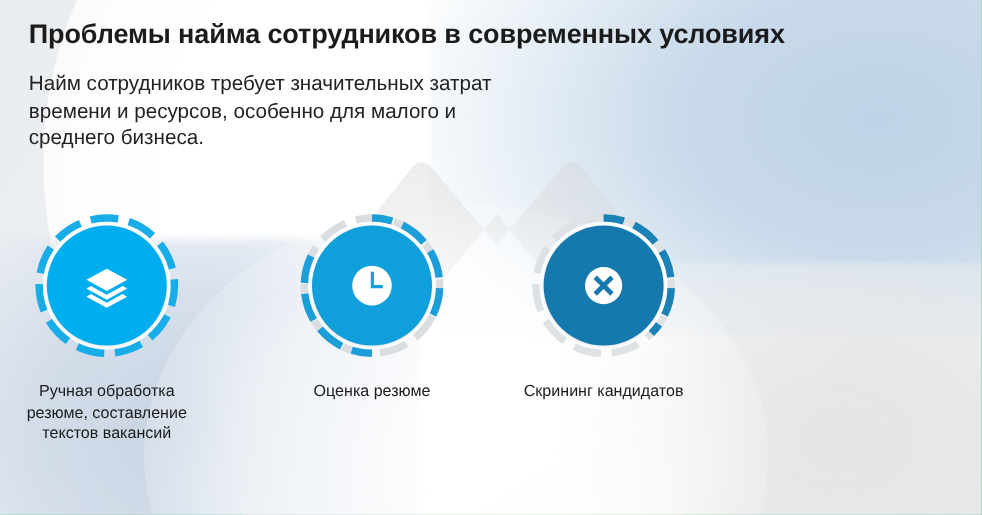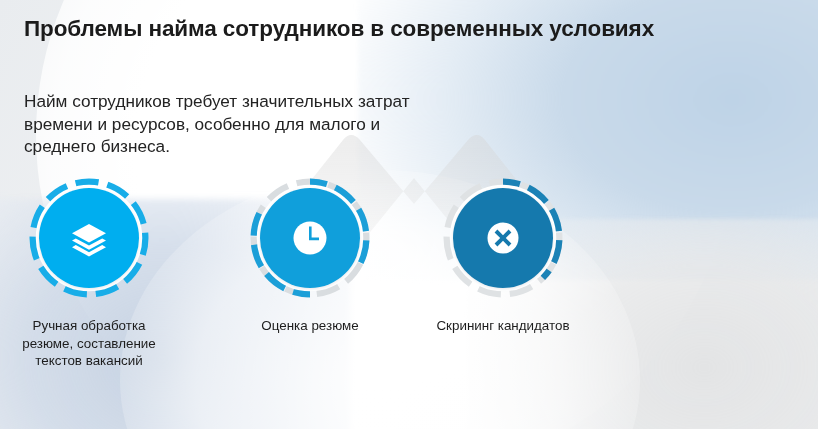--- a/index.html
+++ b/index.html
@@ -55,21 +55,21 @@
 
   
   .title{
     position:absolute;left:24px;top:16px;
     font-size:22.5px;font-weight:bold;color:#1b1b1b;
     letter-spacing:-0.1px;white-space:nowrap;
   }
   .subtitle{
     position:absolute;left:24px;top:58px;
     font-size:17.2px;color:#232323;line-height:22.5px;
-    white-space:pre-line;font-weight:normal;margin-top:32px;
+    white-space:pre-line;font-weight:normal;
   }
 
   
   .item{position:absolute;top:176px;width:200px;text-align:center;}
   .item .ring-wrap{position:relative;width:124px;height:124px;margin:0 auto;}
   .ring{position:absolute;left:0;top:0;width:124px;height:124px;}
   .disc{
     position:absolute;left:12px;top:12px;width:100px;height:100px;border-radius:50%;
     display:flex;align-items:center;justify-content:center;
     box-shadow:0 1px 3px rgba(40,70,100,0.13);

